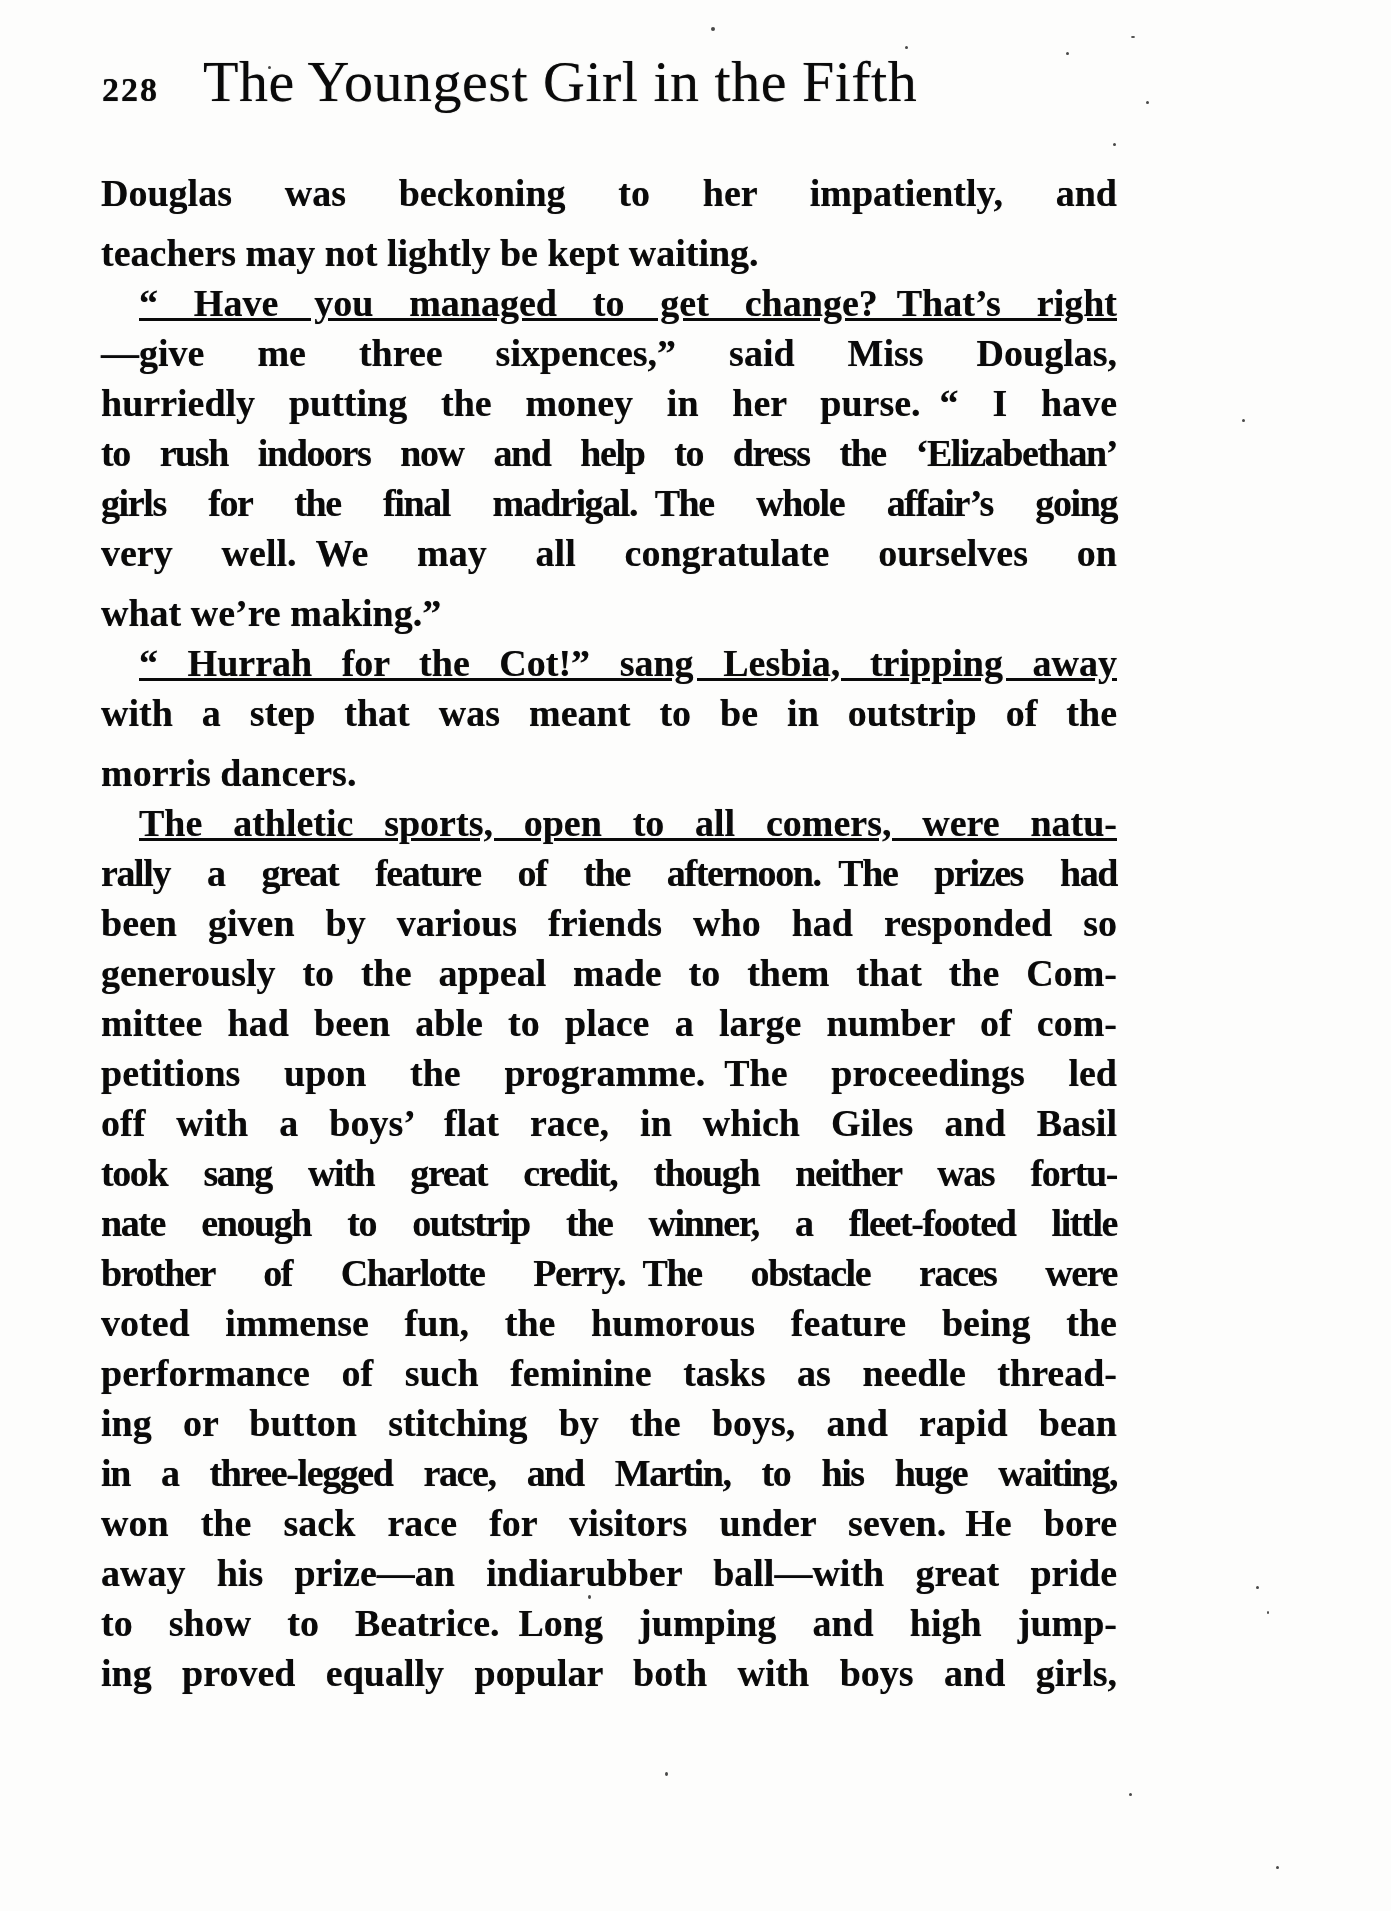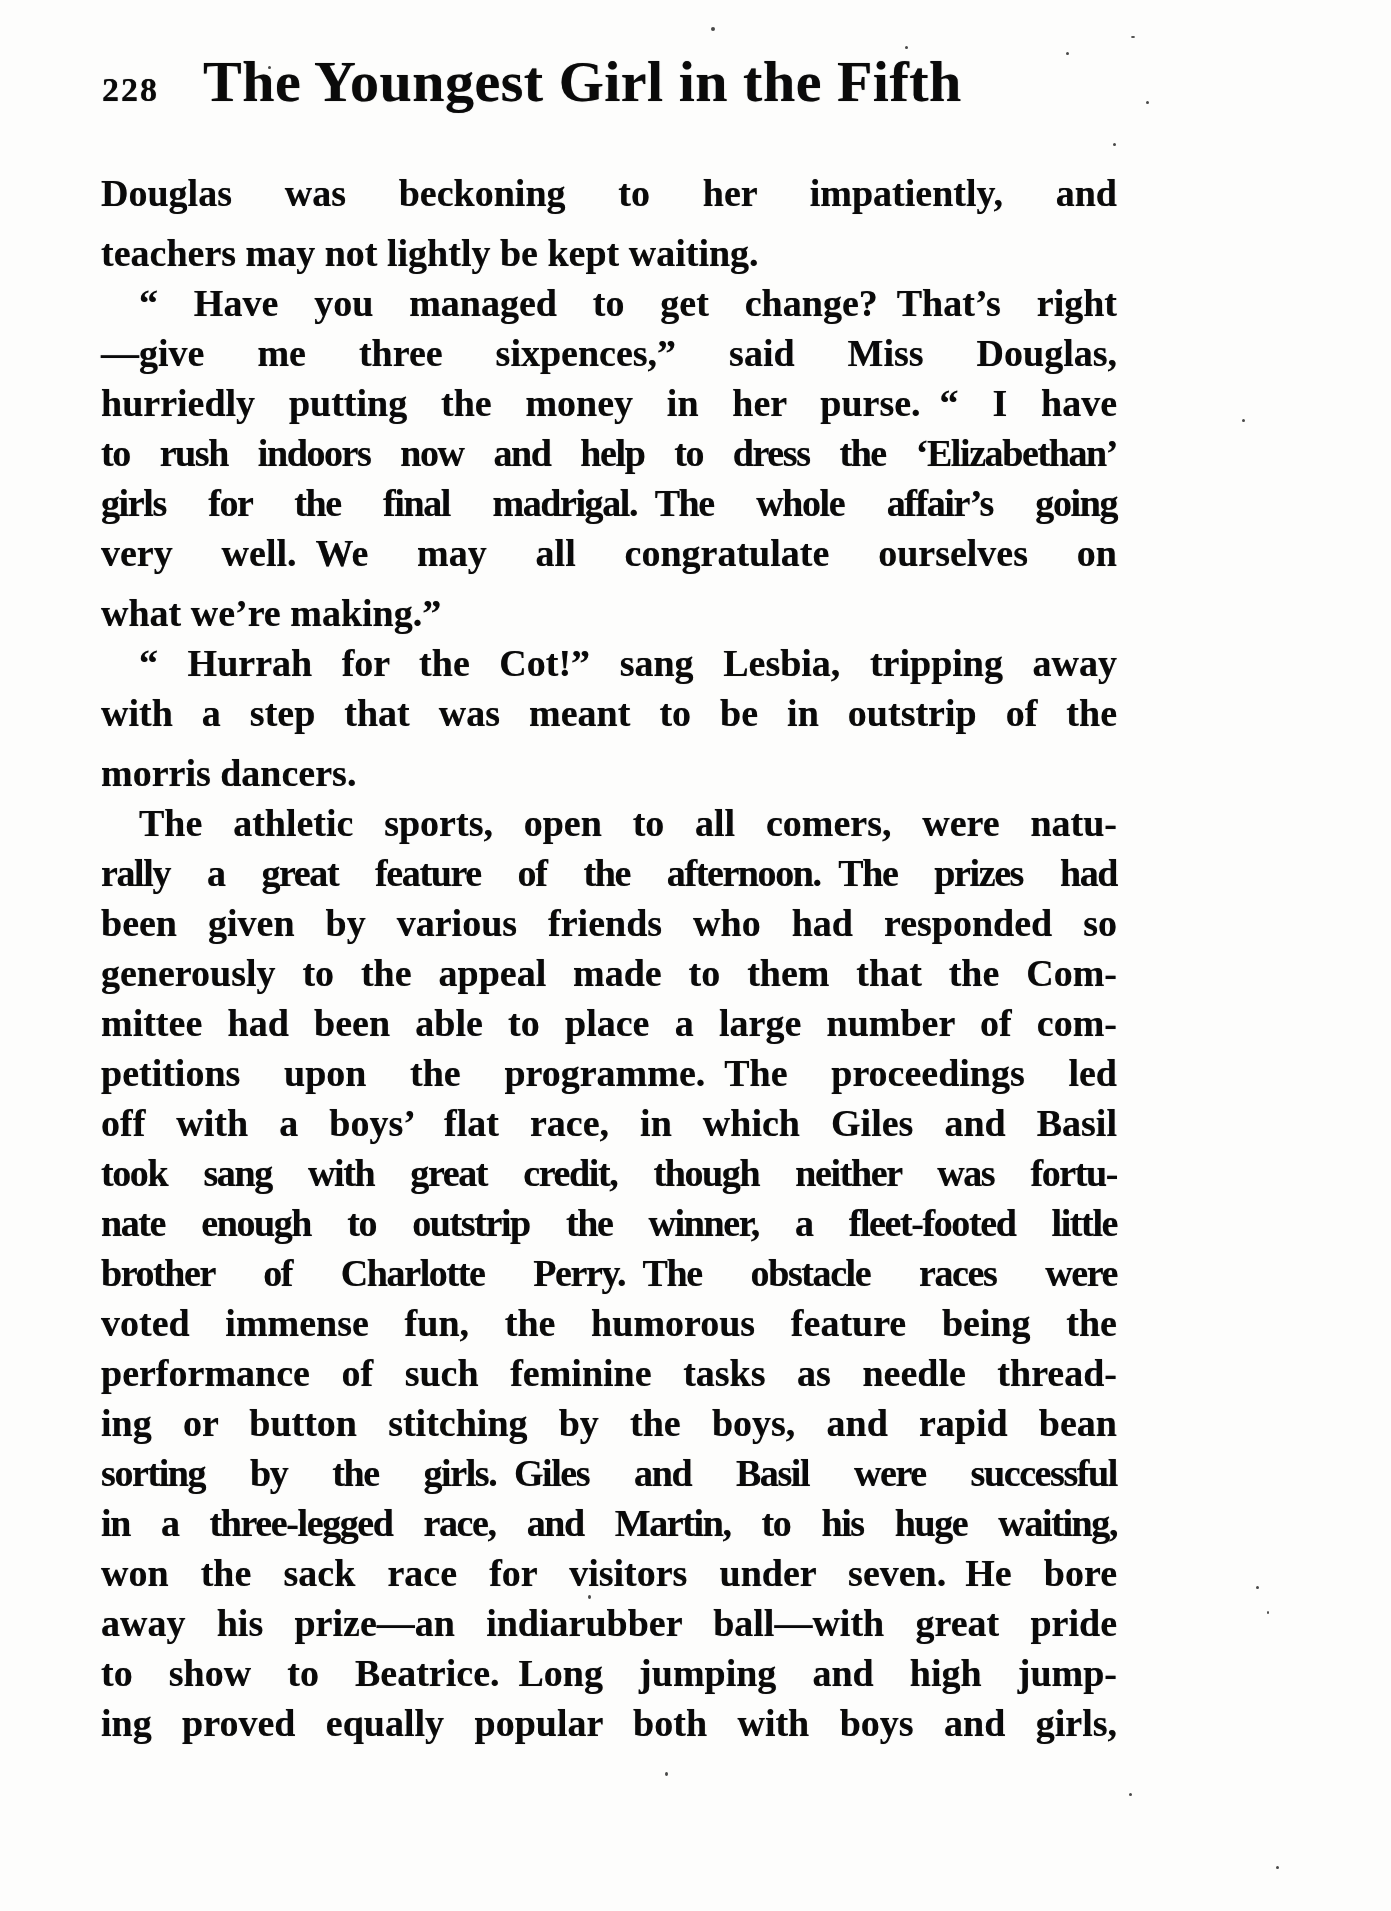--- a/index.html
+++ b/index.html
@@ -22,21 +22,21 @@
   }
   .page-number {
     font-size: 34px;
     font-weight: 700;
     letter-spacing: 2px;
     margin-right: 44px;
     text-shadow: 0 0 0.8px rgba(0,0,0,0.6);
   }
   .title {
     font-size: 58px;
-    font-weight: 700;
+    font-weight: 400;
     letter-spacing: 0.5px;
     text-shadow: 0 0 0.9px rgba(0,0,0,0.55);
   }
   .body-text {
     position: absolute;
     left: 101px;
     top: 168px;
     width: 1016px;
     font-size: 38px;
     line-height: 50px;
@@ -45,21 +45,21 @@
   }
   .line {
     text-align: justify;
     text-align-last: justify;
   }
   .line.para-end {
     text-align: left;
     text-align-last: left;
     margin-top: 10px;
   }
-  .line.indent { text-indent: 38px; }
+  .line.indent { text-indent: 38px; text-decoration: underline; }
   .line.tight { letter-spacing: -1.4px; font-family: Liberation Serif, serif; }
   .speck {
     position: absolute;
     background: #1a1a1a;
     border-radius: 50%;
     opacity: 0.8;
   }
 </style>
 </head>
 <body>
@@ -90,21 +90,20 @@
       <div class="line">generously to the appeal made to them that the Com-</div>
       <div class="line">mittee had been able to place a large number of com-</div>
       <div class="line">petitions upon the programme. The proceedings led</div>
       <div class="line">off with a boys’ flat race, in which Giles and Basil</div>
       <div class="line tight">took sang with great credit, though neither was fortu-</div>
       <div class="line tight">nate enough to outstrip the winner, a fleet-footed little</div>
       <div class="line tight">brother of Charlotte Perry. The obstacle races were</div>
       <div class="line">voted immense fun, the humorous feature being the</div>
       <div class="line">performance of such feminine tasks as needle thread-</div>
       <div class="line">ing or button stitching by the boys, and rapid bean</div>
-      <div class="line tight">sorting by the girls. Giles and Basil were successful</div>
       <div class="line tight">in a three-legged race, and Martin, to his huge waiting,</div>
       <div class="line">won the sack race for visitors under seven. He bore</div>
       <div class="line">away his prize—an indiarubber ball—with great pride</div>
       <div class="line">to show to Beatrice. Long jumping and high jump-</div>
       <div class="line">ing proved equally popular both with boys and girls,</div>
     </div>
 
   <div class="speck" style="left:711px; top:27px; width:4px; height:4px;"></div>
   <div class="speck" style="left:268px; top:66px; width:3px; height:3px;"></div>
   <div class="speck" style="left:905px; top:46px; width:3px; height:3px;"></div>

